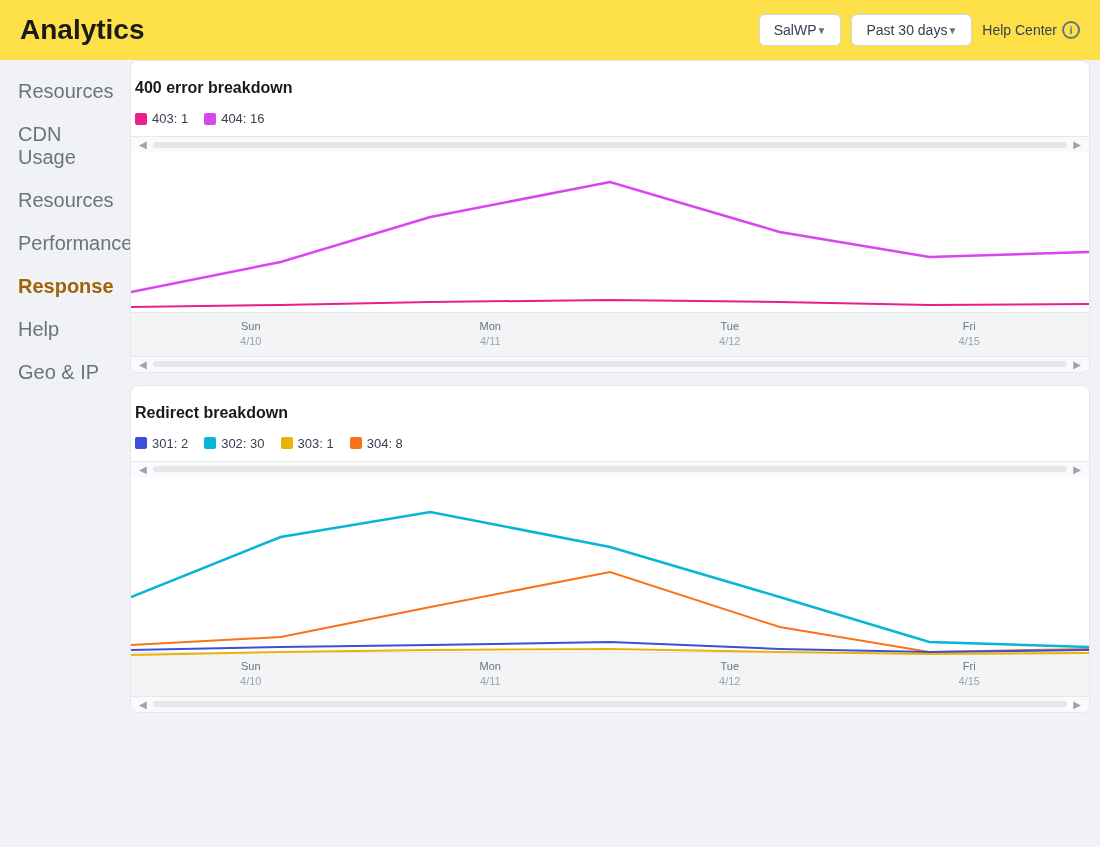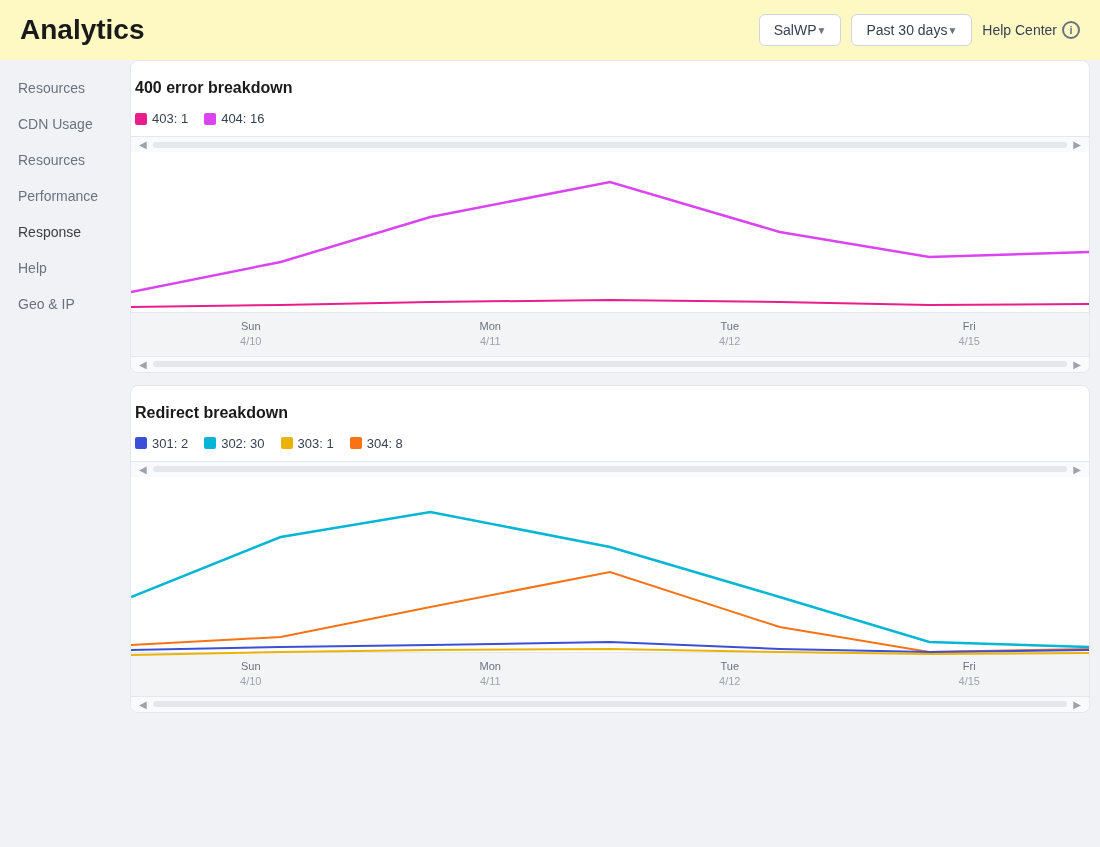--- a/index.html
+++ b/index.html
@@ -6,21 +6,21 @@
     body {
       font-family: -apple-system, BlinkMacSystemFont, 'Segoe UI', sans-serif;
       background: #f0f2f5;
       min-height: 847px;
       width: 1100px;
     }
     .header {
       display: flex;
       align-items: center;
       padding: 14px 20px;
-      background: #fef9c3;
+      background: #fde047;
     }
     .header-title {
       font-size: 28px;
       font-weight: 700;
       color: #1a1a1a;
       flex: 1;
     }
     .header-controls {
       display: flex;
       gap: 10px;
@@ -67,28 +67,28 @@
       padding: 0 10px 10px 10px;
       gap: 0;
     }
     .sidebar {
       width: 120px;
       padding-top: 10px;
       flex-shrink: 0;
     }
     .sidebar-item {
       padding: 10px 8px;
-      font-size: 14px;
+      font-size: 20px;
       color: #6b7280;
       cursor: pointer;
       border-radius: 4px;
     }
     .sidebar-item.active {
-      color: #404040;
-      font-weight: 400;
+      color: #a16207;
+      font-weight: 700;
     }
     .main-content {
       flex: 1;
       display: flex;
       flex-direction: column;
       gap: 12px;
     }
     .chart-card {
       background: #fff;
       border-radius: 8px;

